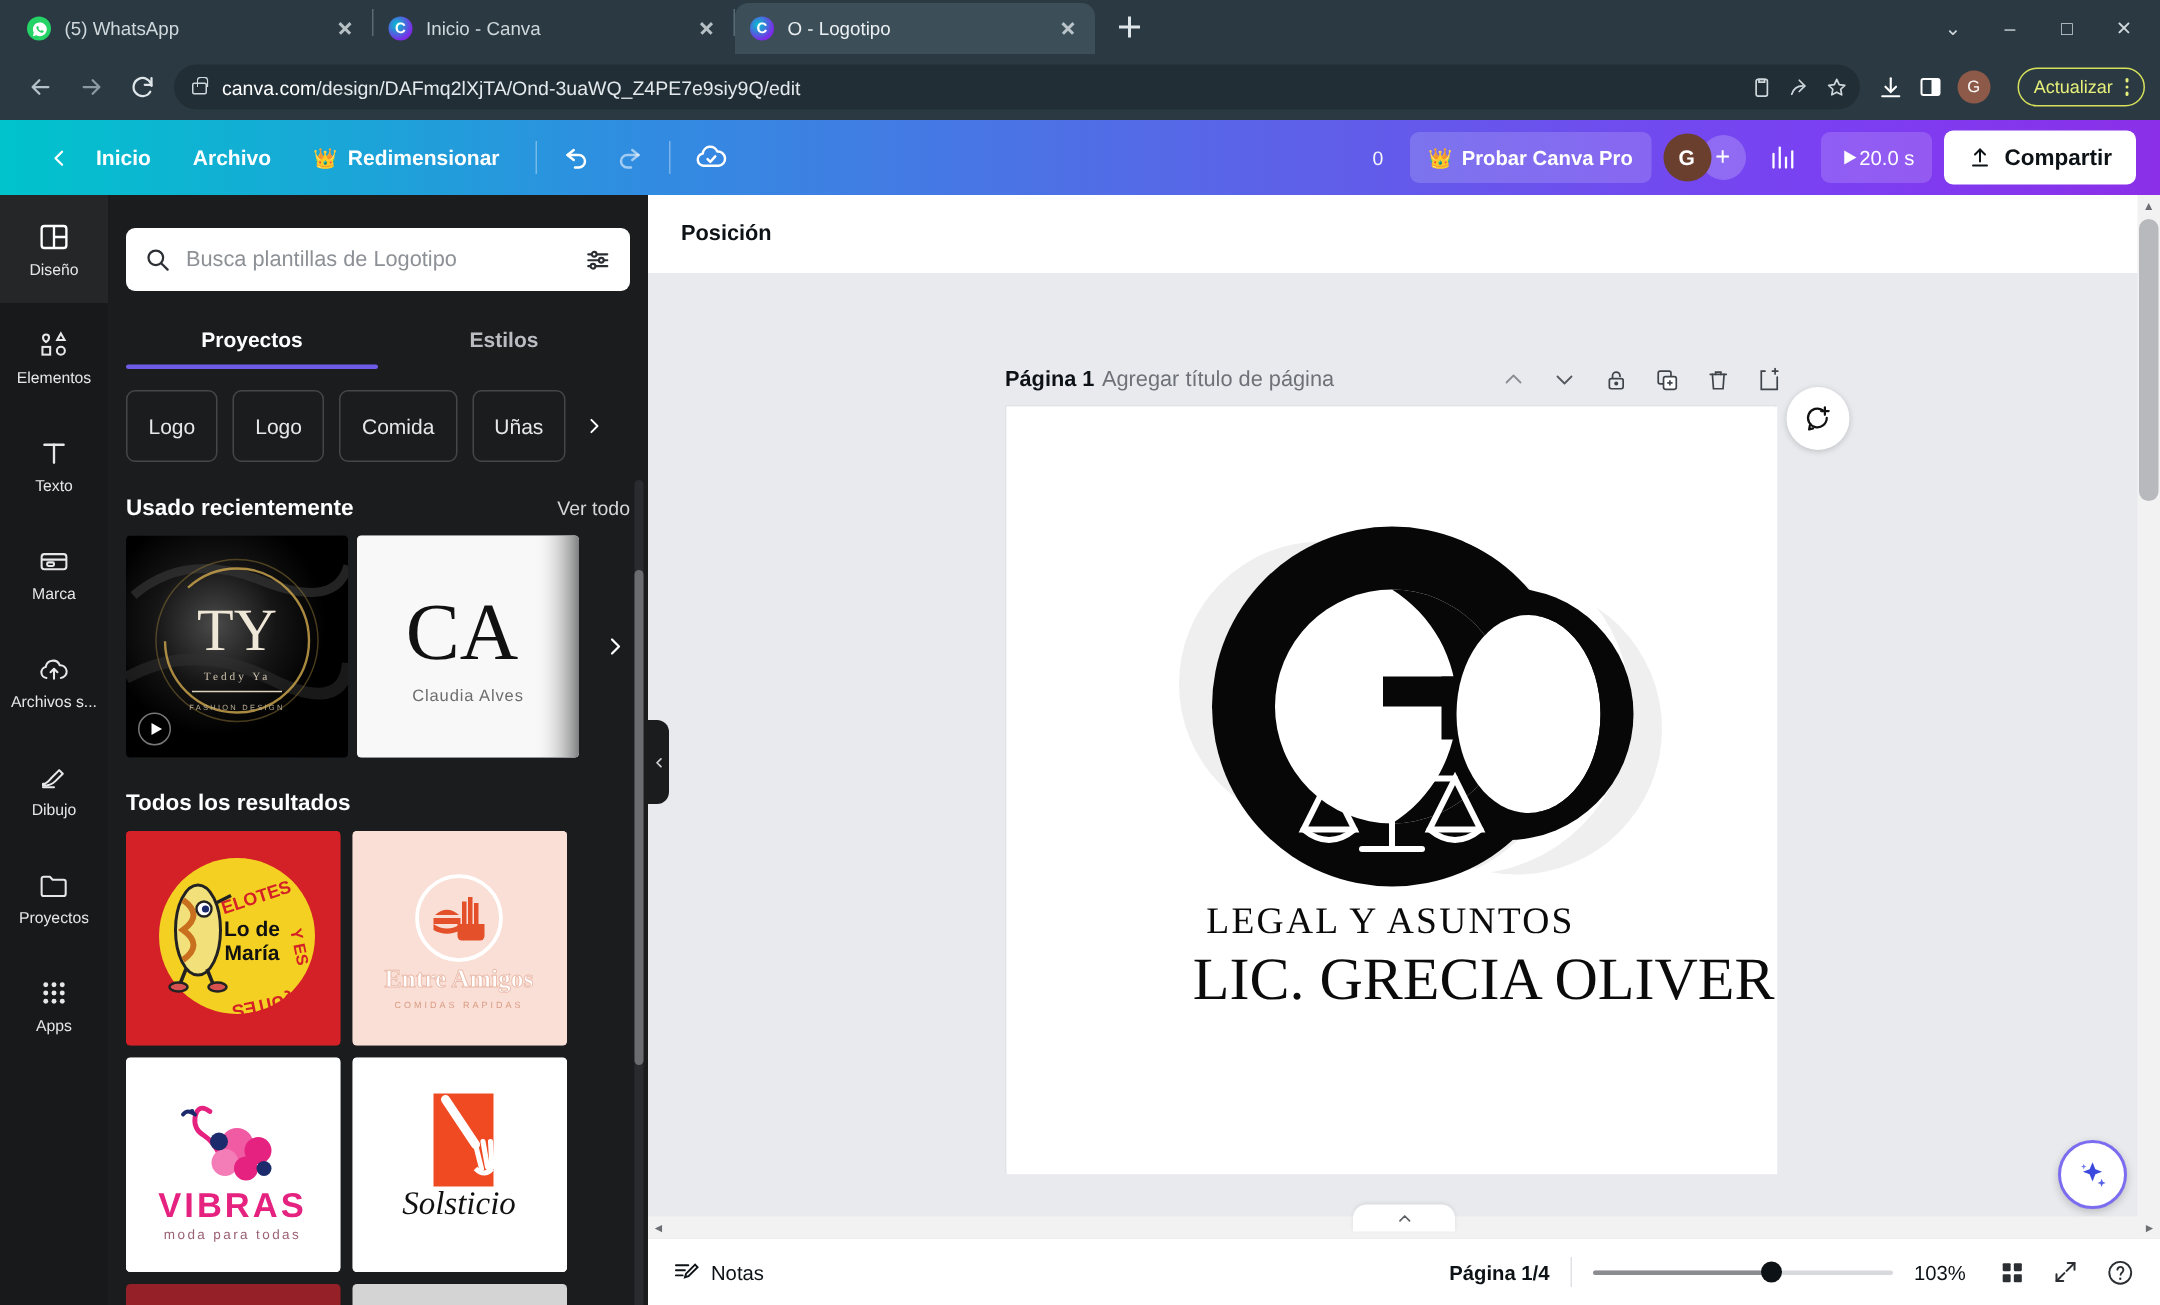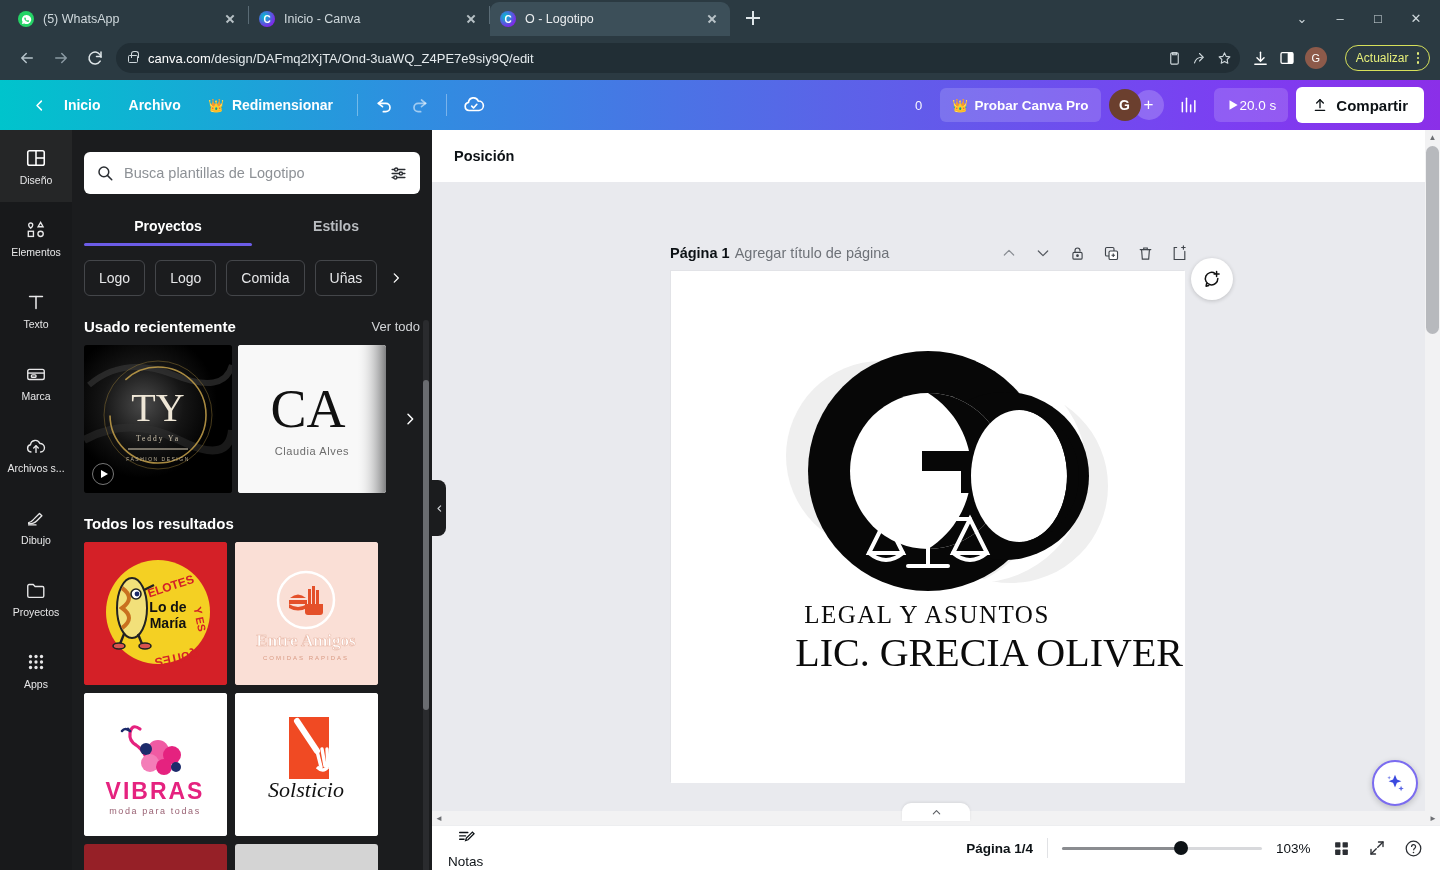--- a/index.html
+++ b/index.html
@@ -95,21 +95,21 @@
   .panel { position:absolute; left:72px; top:130px; width:360px; height:740px; background:#1b1c1e; }
   .search-wrap { padding:22px 12px 0 12px; }
   .search-box { height:42px; background:#fff; border-radius:6px; display:flex; align-items:center; padding:0 12px; gap:10px; }
   .search-input { border:none; outline:none; flex:1 1 auto; font-size:14.5px; color:#3b3d40; font-family:"Liberation Sans",sans-serif; background:transparent; }
   .search-input::placeholder { color:#8d9196; }
   .tabs2 { display:flex; margin-top:16px; position:relative; }
   .tab2 { flex:1 1 50%; text-align:center; font-size:14px; color:#b9bcc0; padding:8px 0 12px; font-weight:600; }
   .tab2.sel { color:#fff; }
   .tab2-underline { position:absolute; bottom:0; left:0; width:50%; height:3px; background:#6c5ce7; border-radius:2px; }
   .chips { display:flex; gap:10px; padding:14px 12px 0 12px; align-items:center; }
-  .chip { border:1px solid #44464a; border-radius:6px; height:36px; display:flex; align-items:center;
+  .chip { border:1px solid #44464a; border-radius:6px; height:48px; display:flex; align-items:center;
      padding:0 14px; color:#e6e7e9; font-size:14px; white-space:nowrap; }
   .chips-next { color:#fff; font-size:16px; padding-left:2px; }
   .sec-head { display:flex; align-items:center; justify-content:space-between; padding:22px 12px 10px 12px; }
   .sec-title { color:#fff; font-size:15px; font-weight:700; }
   .sec-link { color:#d3d5d8; font-size:13px; }
   .recent-row { display:flex; gap:6px; padding:0 12px; position:relative; }
   .thumb { width:148px; height:148px; border-radius:3px; position:relative; overflow:hidden; flex:0 0 148px; }
   .t-dark { background: radial-gradient(ellipse at 30% 40%, #3a3a3a 0%, #111 55%, #000 100%); }
   .t-play { position:absolute; left:8px; bottom:8px; width:22px; height:22px; border-radius:50%;
      background:rgba(0,0,0,.6); border:1px solid #777; display:flex; align-items:center; justify-content:center; }
@@ -161,21 +161,21 @@
   .cv-thumb { position:absolute; top:16px; left:1px; width:13px; height:188px; background:#b7b9bd; border-radius:7px; }
   .canvas-hscroll { position:absolute; left:432px; bottom:45px; width:1008px; height:14px; background:#f2f2f3; display:flex; align-items:center; }
   .ch-arrow { width:14px; height:14px; display:flex; align-items:center; justify-content:center; color:#6d6f73; font-size:8px; }
   .ch-handle { position:absolute; left:50%; transform:translateX(-50%); top:-8px; width:68px; height:18px;
      background:#fff; border-radius:9px 9px 0 0; display:flex; align-items:center; justify-content:center;
      color:#5a5d62; font-size:10px; box-shadow:0 -1px 3px rgba(0,0,0,.08); }
 
   
   .bottombar { position:absolute; left:432px; bottom:0; width:1008px; height:45px; background:#fff;
      display:flex; align-items:center; padding:0 16px; border-top:1px solid #edeef0; }
-  .notes { display:flex; align-items:center; gap:8px; font-size:13.5px; color:#0d1216;flex-direction:column; }
+  .notes { display:flex; align-items:center; gap:8px; font-size:13.5px; color:#0d1216; }
   .bb-right { margin-left:auto; display:flex; align-items:center; gap:14px; }
   .page-count { font-size:13.5px; color:#0d1216; font-weight:600; }
   .vdiv { width:1px; height:20px; background:#e1e2e5; }
   .slider { width:200px; height:14px; position:relative; display:flex; align-items:center; }
   .slider .strack { position:absolute; left:0; right:0; height:3px; background:#d8d9dc; border-radius:2px; }
   .slider .sfill { position:absolute; left:0; width:118px; height:3px; background:#8a8c90; border-radius:2px; }
   .slider .sknob { position:absolute; left:112px; width:14px; height:14px; border-radius:50%; background:#0d1216; }
   .zoomval { font-size:13.5px; color:#0d1216; min-width:40px; }
   .bb-ico { width:22px; height:22px; display:flex; align-items:center; justify-content:center; color:#2b2e33; }
 </style>

